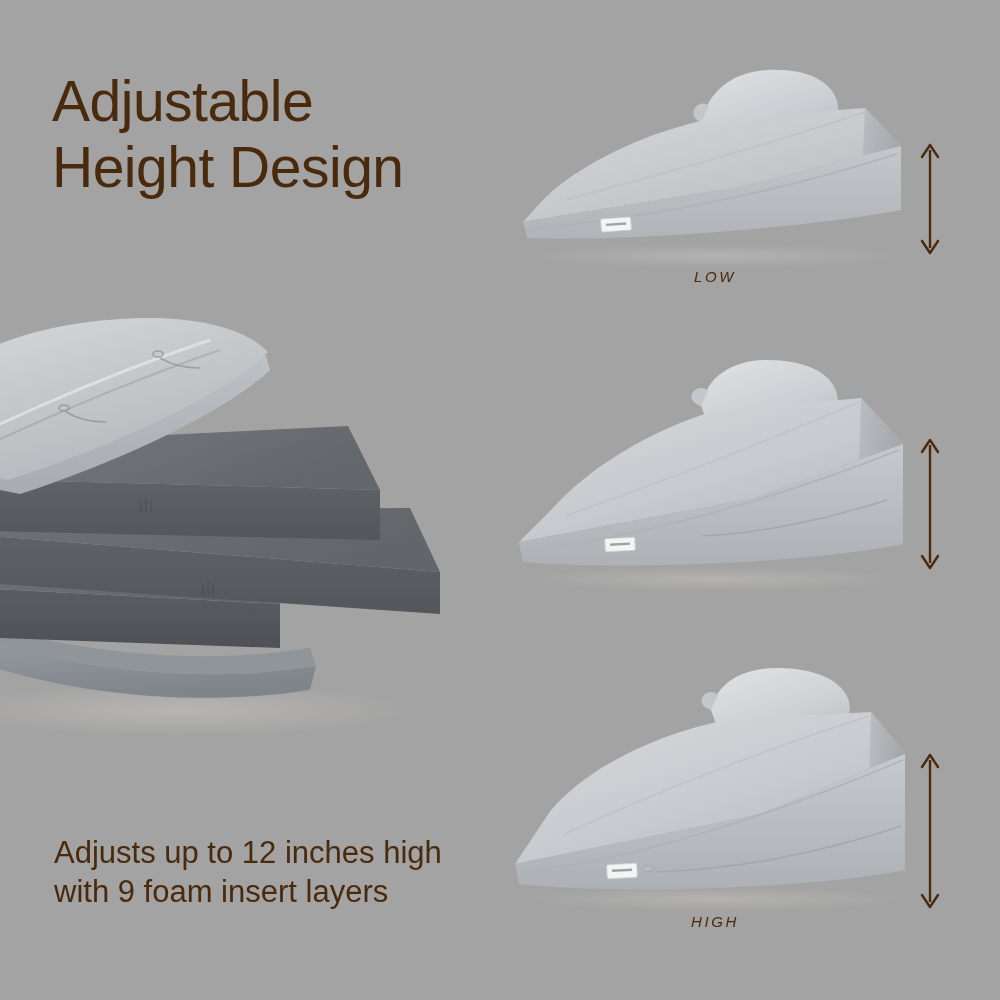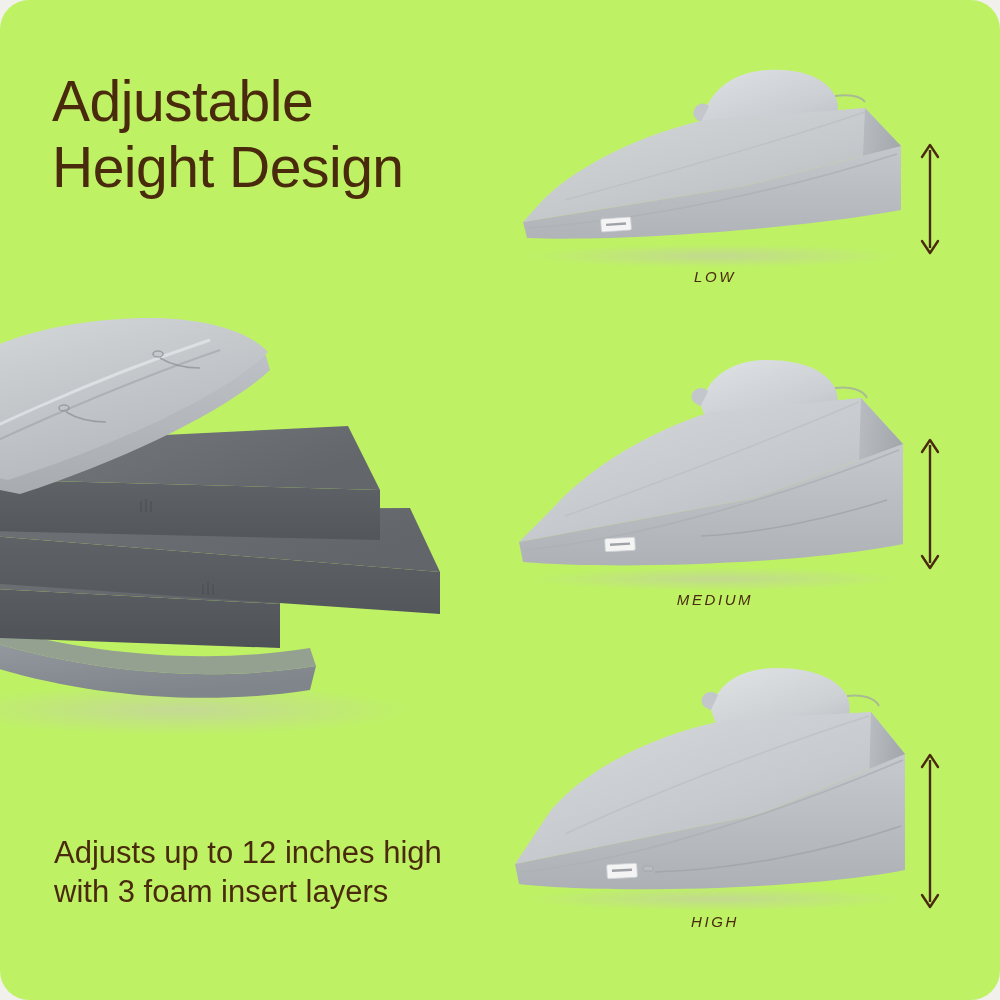--- a/index.html
+++ b/index.html
@@ -13,22 +13,21 @@
     background: #f2f0ec;
     font-family: "Liberation Sans", sans-serif;
     overflow: hidden;
     position: relative;
   }
   #stage {
     position: absolute;
     inset: 0;
     width: 1000px;
     height: 1000px;
-    background: #bef264;
-    border-radius: 29px;
+    background: #a3a3a3;
   }
 
   
   .headline {
     position: absolute;
     left: 52px;
     top: 68px;
     width: 520px;
     color: #4a2a0d;
     font-size: 57px;
@@ -90,21 +89,21 @@
 </style>
 </head>
 <body>
 
 <div id="stage">
 
   <div class="headline">Adjustable
 Height Design</div>
 
   <div class="caption">Adjusts up to 12 inches high
-with 3 foam insert layers</div>
+with 9 foam insert layers</div>
 
   <div class="foam-stage">
     <svg width="520" height="420" viewBox="0 0 520 420">
       <defs>
         <linearGradient id="gPillowTop" x1="0" y1="0" x2="0.55" y2="1">
           <stop offset="0%" stop-color="#d7dadd"></stop>
           <stop offset="45%" stop-color="#c7cacd"></stop>
           <stop offset="100%" stop-color="#b4b8bc"></stop>
         </linearGradient>
         <linearGradient id="gPillowSide" x1="0" y1="0" x2="0" y2="1">
@@ -286,21 +285,20 @@
 
       <path d="M 196 178 C 250 176, 320 162, 382 142" fill="none" stroke="#9ea3a8" stroke-width="1.5" opacity="0.75"></path>
       <path d="M 60 158 C 150 126, 260 84, 354 44" fill="none" stroke="#b6babe" stroke-width="1.4" opacity="0.5"></path>
 
       <g>
         <rect x="100" y="180" width="30" height="13" rx="1.5" fill="#f4f4f4" stroke="#cfd2d5" stroke-width="0.8" transform="rotate(-3 115 186)"></rect>
         <rect x="105" y="185" width="20" height="2.4" fill="#8e9297" opacity="0.85" transform="rotate(-3 115 186)"></rect>
       </g>
     </svg>
 
-    <div class="wedge-label" style="left:60px; top:233px;">MEDIUM</div>
   </div>
 
   <div class="arrow" style="left:915px; top:435px;">
     <svg width="30" height="138" viewBox="0 0 30 138">
       <line x1="15" y1="10" x2="15" y2="128" stroke="#4a2a0d" stroke-width="2.4"></line>
       <polyline points="7,17 15,5 23,17" fill="none" stroke="#4a2a0d" stroke-width="2.4" stroke-linecap="round" stroke-linejoin="round"></polyline>
       <polyline points="7,121 15,133 23,121" fill="none" stroke="#4a2a0d" stroke-width="2.4" stroke-linecap="round" stroke-linejoin="round"></polyline>
     </svg>
   </div>
 

